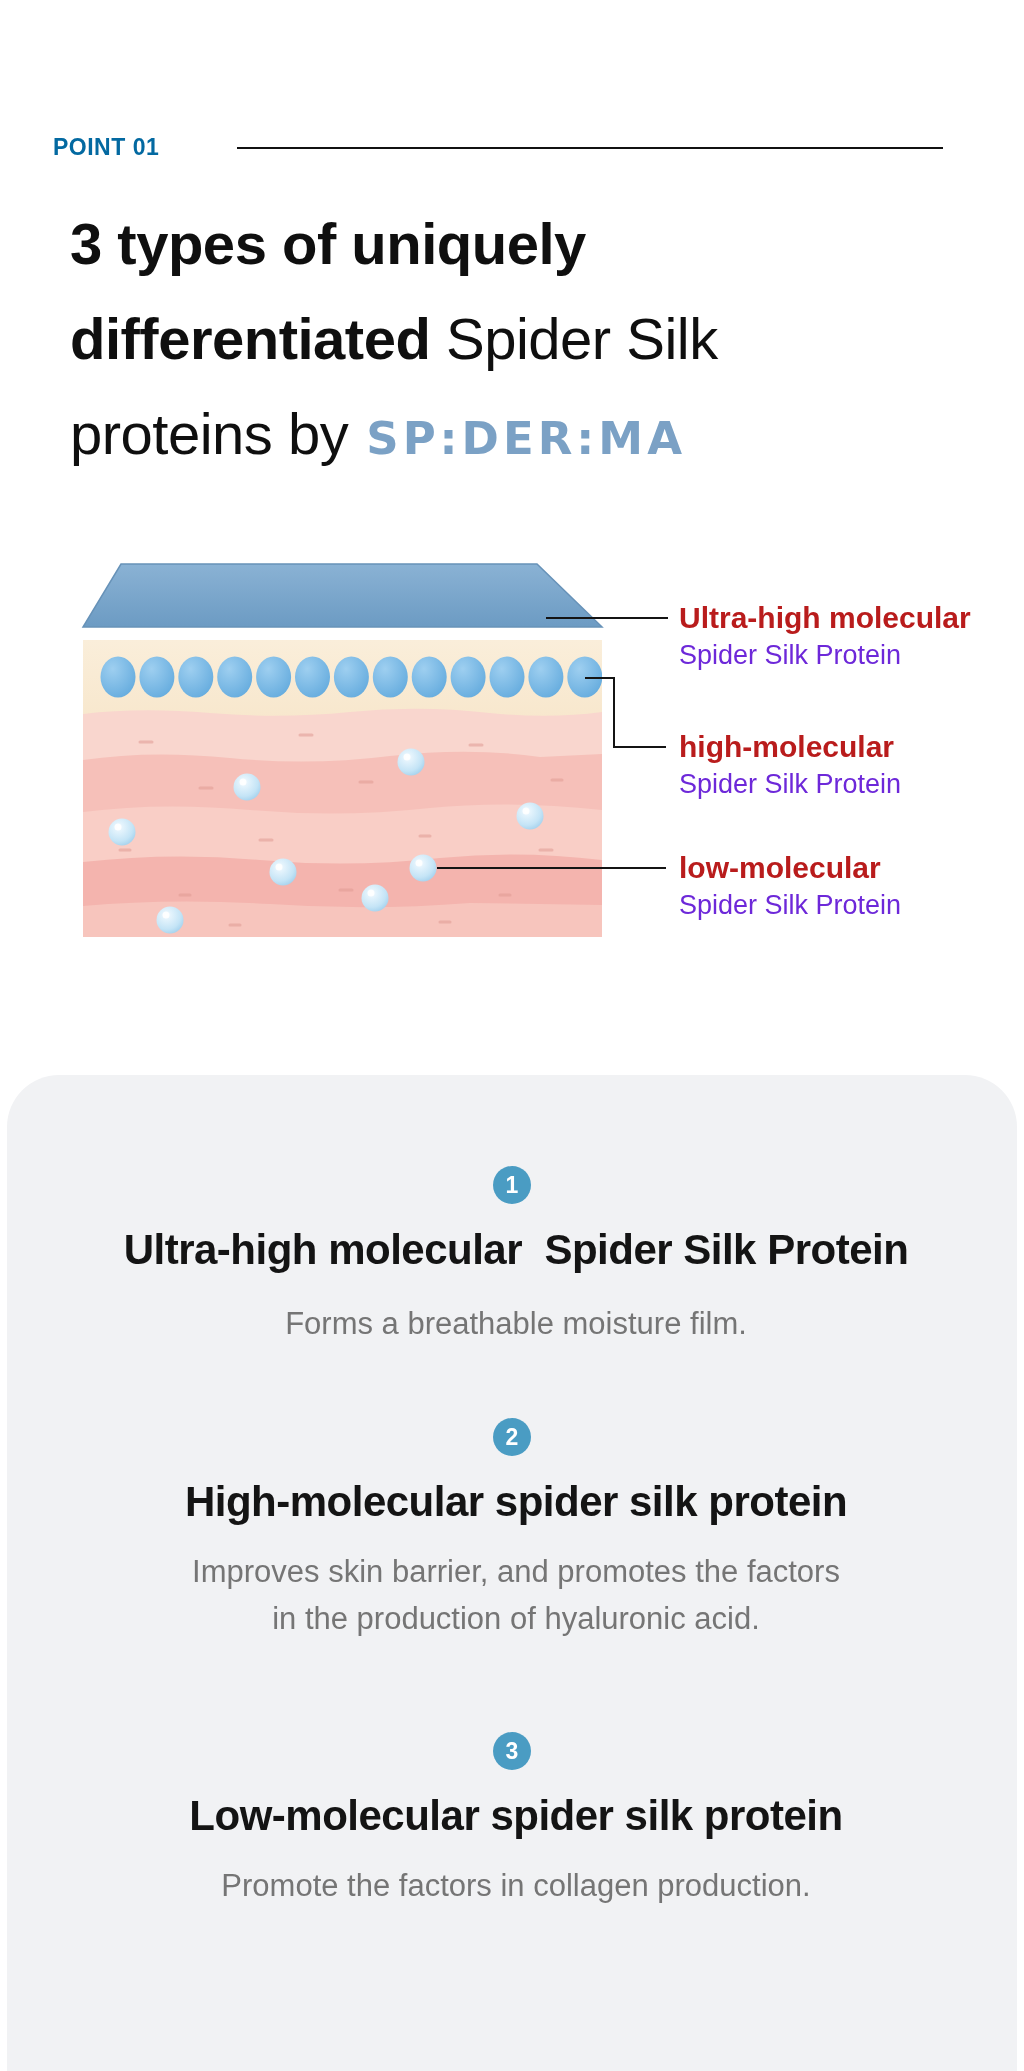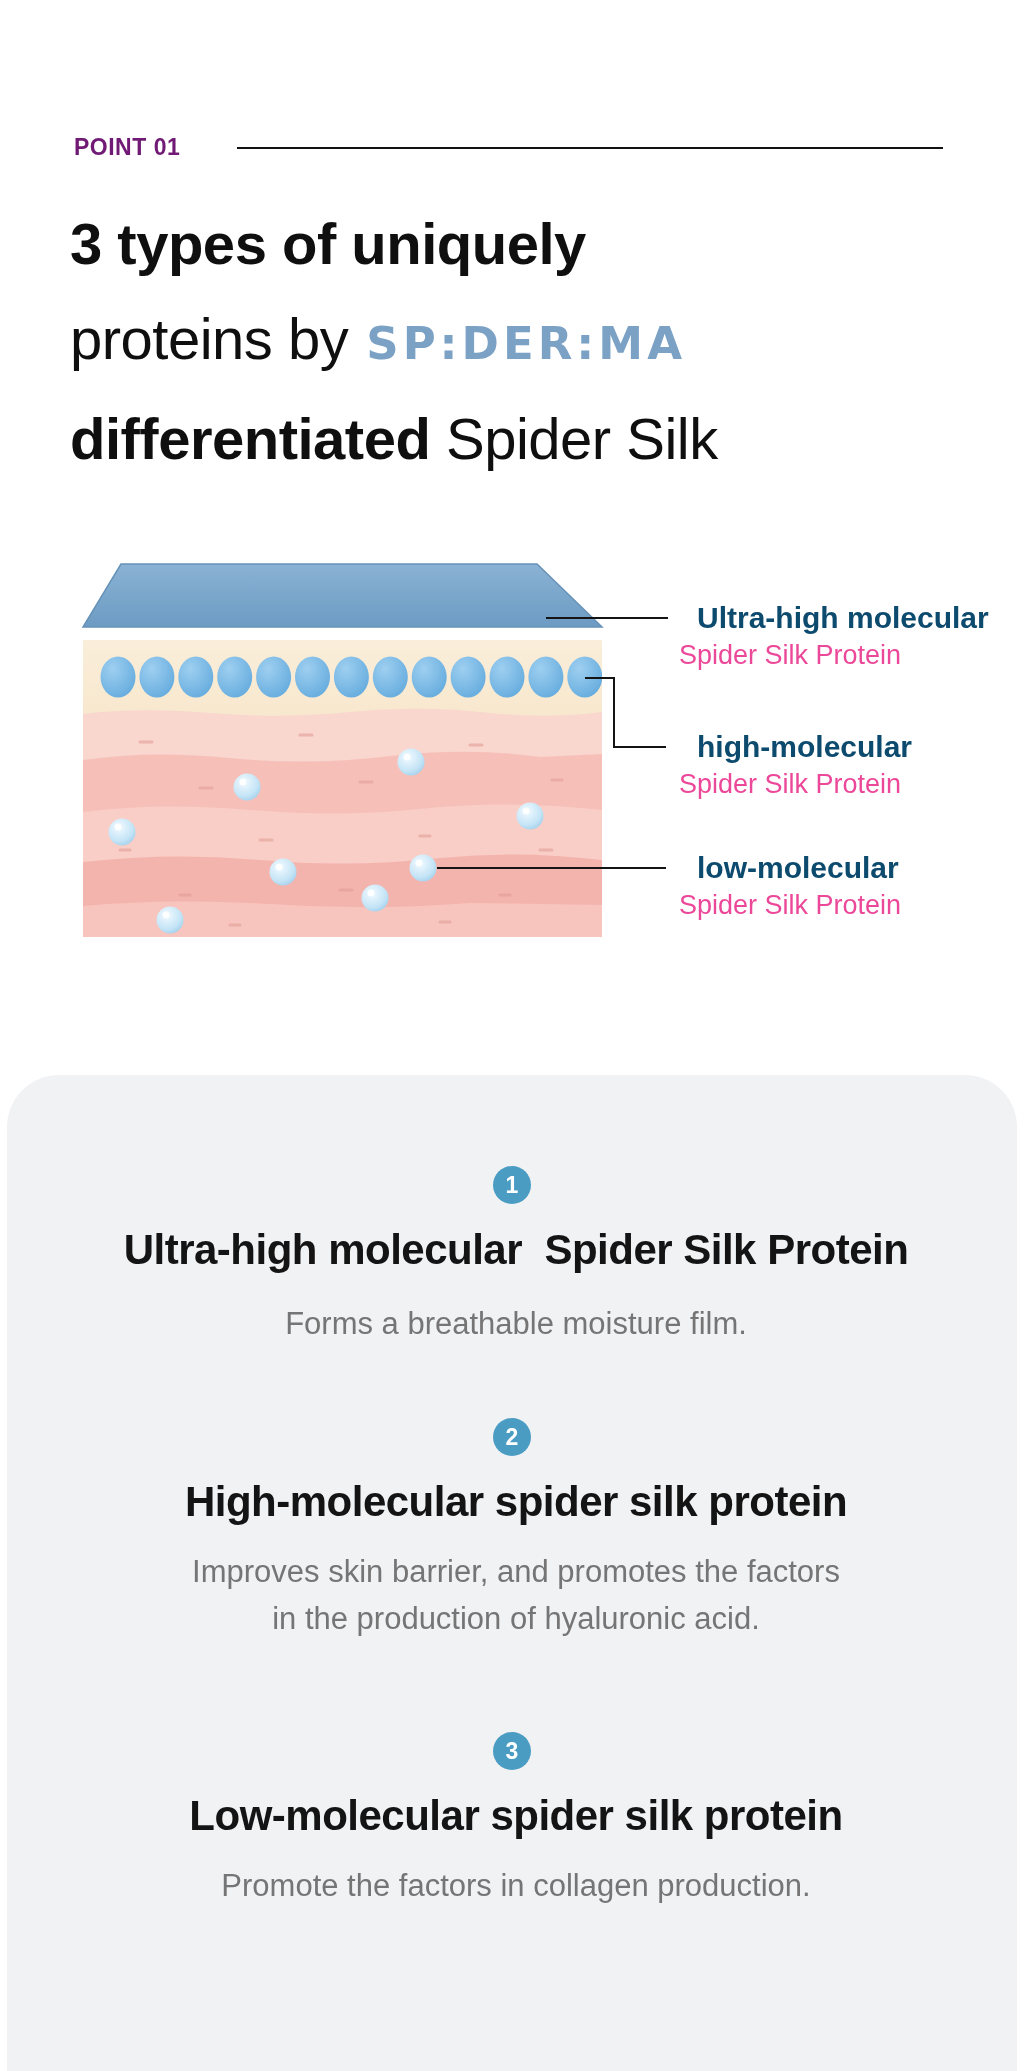--- a/index.html
+++ b/index.html
@@ -2,35 +2,35 @@
 <html><head>
 <meta charset="utf-8">
 <style>
   html,body{margin:0;padding:0;}
   body{
     width:1024px;height:2071px;position:relative;overflow:hidden;
     background:#ffffff;font-family:"Liberation Sans",sans-serif;color:#111;
   }
   
   .point-row{position:absolute;left:53px;top:134px;width:940px;height:30px;}
-  .point-label{position:absolute;left:0;top:0;font-size:23px;font-weight:700;letter-spacing:.5px;color:#701a75;margin-left:21px;}
+  .point-label{position:absolute;left:0;top:0;font-size:23px;font-weight:700;letter-spacing:.5px;color:#0369a1;}
   .point-rule{position:absolute;left:184px;right:50px;top:13px;height:2px;background:#111;}
   .headline{position:absolute;left:56px;top:196px;width:950px;margin-left:14px;}
   .hl-line{font-size:58px;line-height:95px;white-space:pre-wrap;letter-spacing:-.5px;color:#0f0f0f;}
   .hl-line .b{font-weight:700;}
   .hl-line .r{font-weight:400;}
   .logo{
     font-weight:700;font-size:45px;letter-spacing:4px;color:#7BA1C5;
     margin-left:18px;font-family:"DejaVu Sans",sans-serif;
   }
   
   .diagram-svg{position:absolute;left:0;top:550px;}
   .dlabel{position:absolute;left:679px;width:345px;}
-  .dlabel-title{font-size:30px;line-height:38px;font-weight:700;color:#0c4a6e;margin-left:18px;}
-  .dlabel-sub{font-size:27px;line-height:36px;font-weight:400;color:#ec4899;}
+  .dlabel-title{font-size:30px;line-height:38px;font-weight:700;color:#b91c1c;}
+  .dlabel-sub{font-size:27px;line-height:36px;font-weight:400;color:#6d28d9;}
   
   .card{
     position:absolute;left:7px;top:1075px;width:1010px;height:1100px;
     background:#F1F2F4;border-radius:52px;
   }
   .badge{
     position:absolute;left:50%;transform:translateX(-50%);
     width:38px;height:38px;border-radius:50%;background:#4A9CC3;
     color:#fff;font-size:23px;font-weight:700;line-height:38px;text-align:center;
   }
@@ -47,22 +47,22 @@
 </head>
 <body>
 
 <div class="point-row">
   <span class="point-label">POINT 01</span>
   <span class="point-rule"></span>
 </div>
 
 <div class="headline">
   <div class="hl-line"><span class="b">3 types of uniquely</span></div>
+  <div class="hl-line"><span class="b">differentiated</span><span class="r"> Spider Silk</span></div>
   <div class="hl-line"><span class="r">proteins by</span><span class="logo">SP:DER:MA</span></div>
-  <div class="hl-line"><span class="b">differentiated</span><span class="r"> Spider Silk</span></div>
 </div>
 
 <svg class="diagram-svg" width="1024" height="420" viewBox="0 0 1024 420">
   <defs>
     <linearGradient id="filmGrad" x1="0" y1="0" x2="0" y2="1">
       <stop offset="0" stop-color="#8AB2D4"></stop>
       <stop offset="1" stop-color="#6C9BC3"></stop>
     </linearGradient>
     <linearGradient id="creamGrad" x1="0" y1="0" x2="0" y2="1">
       <stop offset="0" stop-color="#FAEEDA"></stop>

